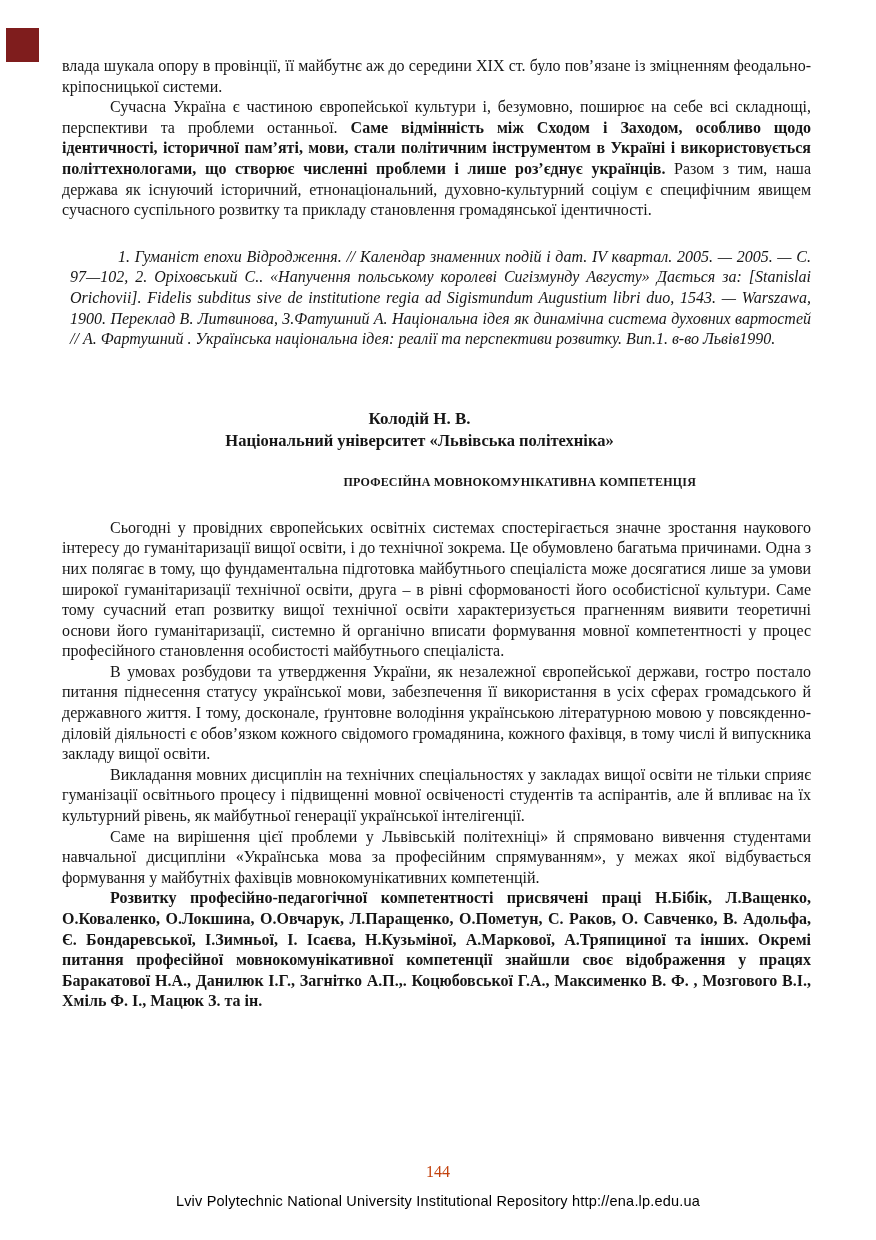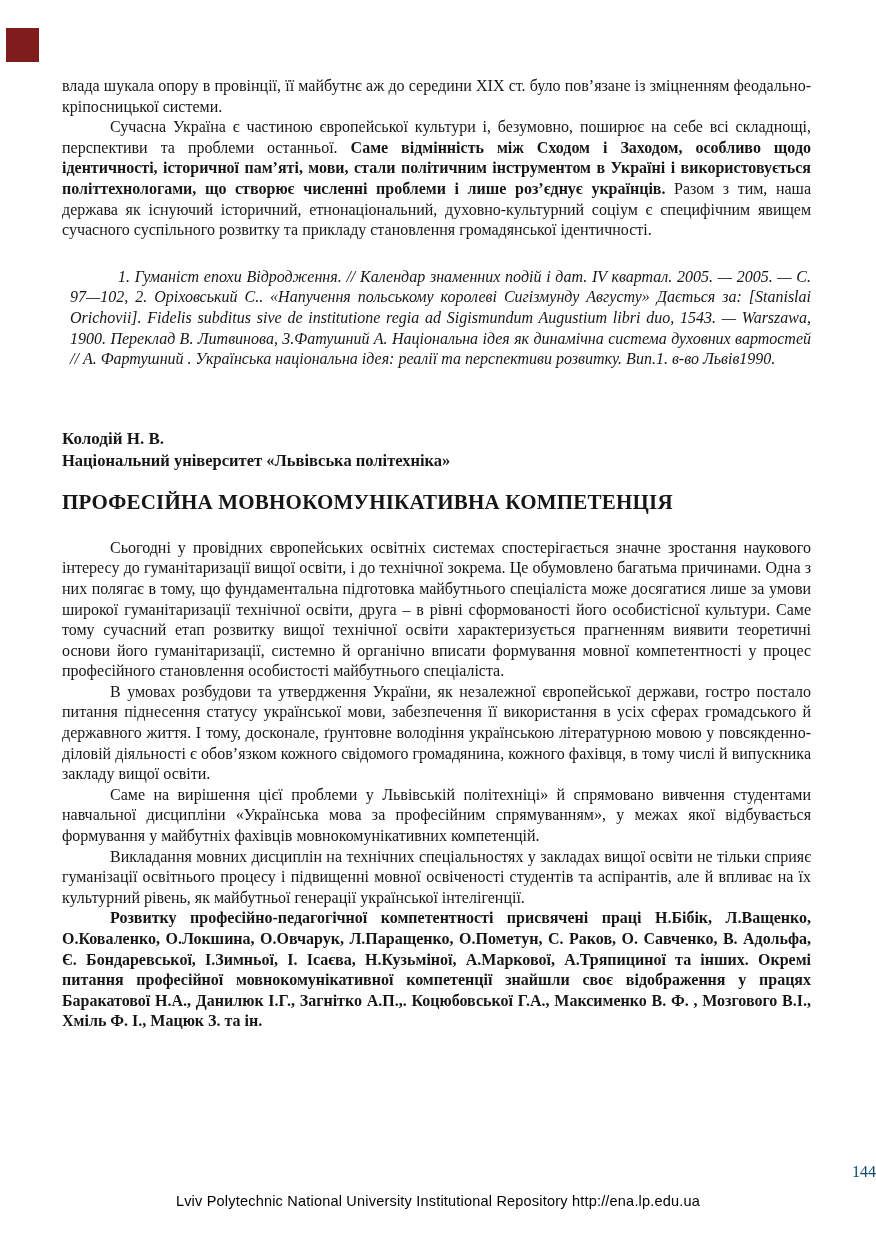--- a/index.html
+++ b/index.html
@@ -19,74 +19,73 @@
     top: 28px;
     width: 33px;
     height: 34px;
     background: #7f1d1d;
   }
   .content {
     position: absolute;
     left: 62px;
     top: 0;
     width: 749px;
-    padding-top: 76px;
+    padding-top: 56px;
   }
   .body-text {
     margin: 0;
     font-size: 16px;
     line-height: 20.6px;
     text-align: justify;
     text-justify: inter-word;
   }
   .ind { text-indent: 48px; }
   .b { font-weight: bold; }
   .refs {
     margin: 26px 0 0 8px;
     font-size: 16px;
     line-height: 20.6px;
     font-style: italic;
     text-align: justify;
   }
   .byline {
     margin-top: 58px;
-    text-align: left;
+    text-align: center;
     padding-right: 34px;
     line-height: 22px;
   }
   .author {
     font-size: 17px;
     font-weight: bold;
   }
   .affiliation {
     font-size: 16.5px;
     font-weight: bold;
   }
   .title {
     margin: 17px 0 0 0;
     padding-right: 115px;
-    font-size: 21px;
+    font-size: 12px;
     line-height: 26px;
     font-weight: bold;
-    text-align: left;
+    text-align: right;
     letter-spacing: 0.2px;
   }
   .first-article-para { margin-top: 23px; }
   .page-footer {
     position: absolute;
     left: 0;
     top: 1162px;
     width: 876px;
     text-align: center;
   }
   .page-number {
     font-size: 16px;
     line-height: 20px;
-    color: #0c4a6e;
-    text-align: right;
+    color: #c2410c;
   }
   .repo-line {
     margin-top: 10px;
     font-family: "Liberation Sans", "DejaVu Sans", sans-serif;
     font-size: 14.5px;
     line-height: 18px;
     color: #000000;
     letter-spacing: 0.2px;
   }
 </style>
@@ -109,23 +108,23 @@
       <div class="author">Колодій Н. В.</div>
       <div class="affiliation">Національний університет «Львівська політехніка»</div>
     </div>
 
     <h1 class="title">ПРОФЕСІЙНА МОВНОКОМУНІКАТИВНА КОМПЕТЕНЦІЯ</h1>
 
     <p class="body-text ind first-article-para">Сьогодні у провідних європейських освітніх системах спостерігається значне зростання наукового інтересу до гуманітаризації вищої освіти, і до технічної зокрема. Це обумовлено багатьма причинами. Одна з них полягає в тому, що фундаментальна підготовка майбутнього спеціаліста може досягатися лише за умови широкої гуманітаризації технічної освіти, друга – в рівні сформованості його особистісної культури. Саме тому сучасний етап розвитку вищої технічної освіти характеризується прагненням виявити теоретичні основи його гуманітаризації, системно й органічно вписати формування мовної компетентності у процес професійного становлення особистості майбутнього спеціаліста.</p>
 
     <p class="body-text ind">В умовах розбудови та утвердження України, як  незалежної європейської держави, гостро постало питання піднесення статусу української мови, забезпечення її використання в усіх сферах громадського й державного життя.  І тому, досконале, ґрунтовне володіння українською літературною мовою у повсякденно-діловій діяльності є обов’язком кожного свідомого громадянина, кожного фахівця, в тому числі й випускника закладу вищої освіти.</p>
 
+    <p class="body-text ind">Викладання мовних дисциплін на технічних спеціальностях у закладах вищої освіти не тільки сприяє гуманізації освітнього процесу і підвищенні мовної освіченості студентів та аспірантів, але й впливає на їх культурний рівень, як майбутньої генерації української інтелігенції.</p>
+
     <p class="body-text ind">Саме на вирішення цієї проблеми у  Львівській політехніці» й спрямовано вивчення студентами навчальної дисципліни  «Українська мова за професійним спрямуванням», у межах якої відбувається формування у майбутніх фахівців мовнокомунікативних компетенцій.</p>
-
-    <p class="body-text ind">Викладання мовних дисциплін на технічних спеціальностях у закладах вищої освіти не тільки сприяє гуманізації освітнього процесу і підвищенні мовної освіченості студентів та аспірантів, але й впливає на їх культурний рівень, як майбутньої генерації української інтелігенції.</p>
 
     <p class="body-text ind b">Розвитку професійно-педагогічної компетентності присвячені праці Н.Бібік, Л.Ващенко, О.Коваленко, О.Локшина, О.Овчарук, Л.Паращенко, О.Пометун, С. Раков, О. Савченко, В. Адольфа, Є. Бондаревської, І.Зимньої, І. Ісаєва, Н.Кузьміної, А.Маркової, А.Тряпициної та інших. Окремі питання професійної мовнокомунікативної компетенції знайшли своє відображення у працях Баракатової Н.А., Данилюк І.Г.,  Загнітко А.П.,. Коцюбовської Г.А., Максименко В. Ф. , Мозгового В.І., Хміль Ф. І., Мацюк З. та ін.</p>
 
   </main>
 
   <div class="page-footer">
     <div class="page-number">144</div>
     <div class="repo-line">Lviv Polytechnic National University Institutional Repository http://ena.lp.edu.ua</div>
   </div>
 

